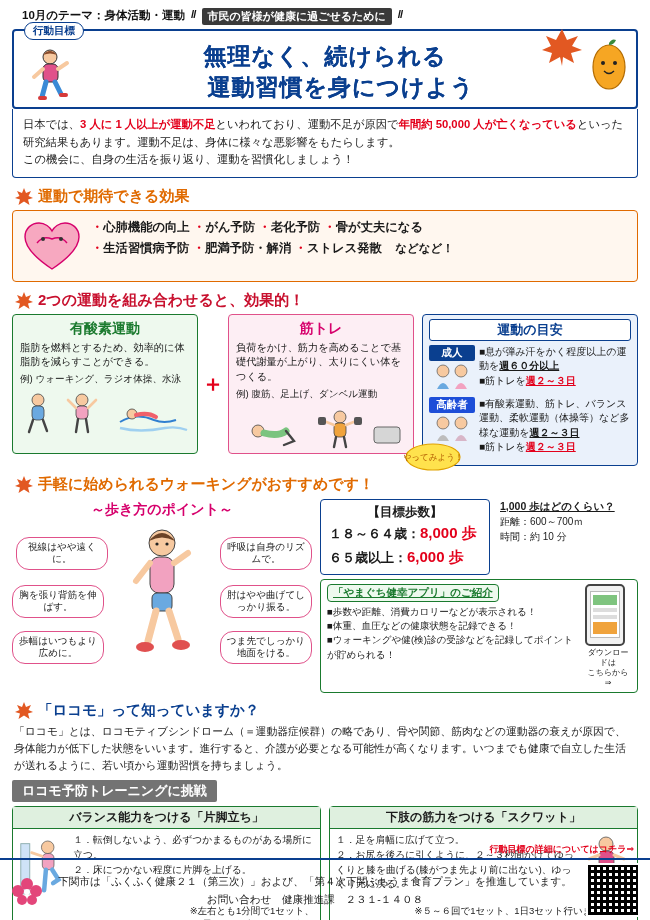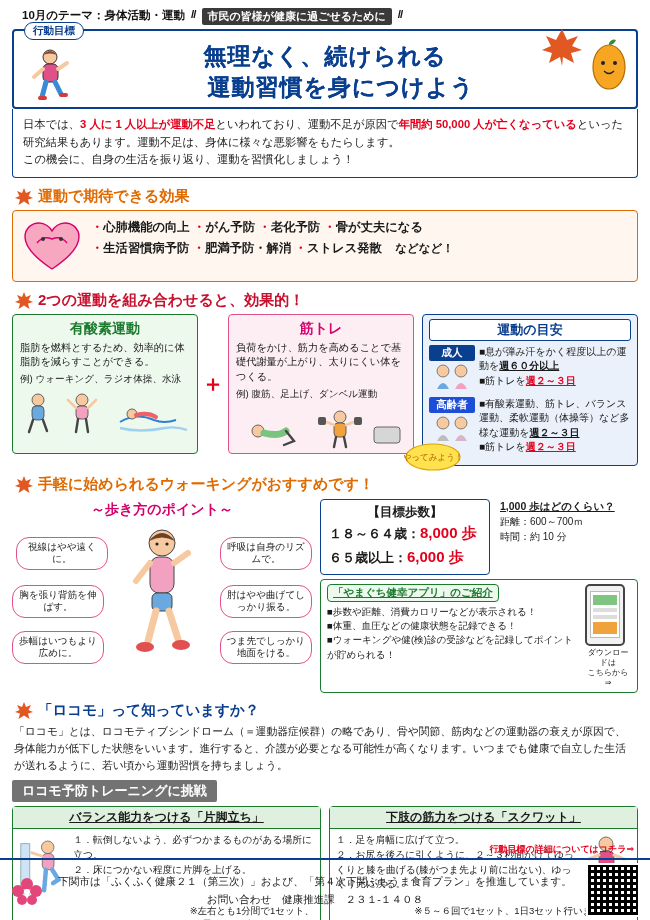--- a/index.html
+++ b/index.html
@@ -91,21 +91,21 @@
   .app-lines { font-size:9.6px; line-height:1.5; margin-top:3px; }
   .phone { width:40px; height:62px; border:2px solid #444; border-radius:5px; background:#f2f2f2; position:relative; }
 
   
   .loco-head { display:flex; align-items:center; gap:4px; margin:8px 0 2px 4px; }
   .loco-head .t { font-weight:bold; font-size:14.5px; color:#0a3f8f; }
   .loco-p { font-size:10.8px; line-height:1.6; margin:0 4px; }
   .loco-bar { background:#737373; color:#fff; font-weight:bold; font-size:13px; padding:2px 10px; display:inline-block; border-radius:2px; margin:6px 0 4px 2px; }
   .tr-wrap { display:flex; gap:8px; margin:0 2px; }
   .tr-box { flex:1; border:1.5px solid #1a7a2e; border-radius:4px; padding:0 0 5px 0; background:#fff; }
-  .tr-head { background:#dff0df; border-bottom:1.2px solid #1a7a2e; text-align:center; font-weight:bold; font-size:12px; padding:2px 0;text-decoration:underline; }
+  .tr-head { background:#dff0df; border-bottom:1.2px solid #1a7a2e; text-align:center; font-weight:bold; font-size:12px; padding:2px 0; }
   .tr-body { display:flex; gap:4px; padding:4px 6px 0 6px; }
   .tr-text { font-size:9.8px; line-height:1.5; }
   .tr-note { font-size:9.5px; margin-top:4px; text-align:right; padding-right:6px;}
 
   
   .footer { position:absolute; left:0; bottom:0; width:650px; height:62px; border-top:2px solid #0a3f8f; }
   .footer-inner { display:flex; align-items:center; height:100%; padding:0 10px; }
   .foot-text { flex:1; text-align:center; font-size:10.6px; line-height:1.7; }
   .qr { width:54px; height:54px; background:
       repeating-linear-gradient(90deg,#000 0 3px,#fff 3px 6px),

